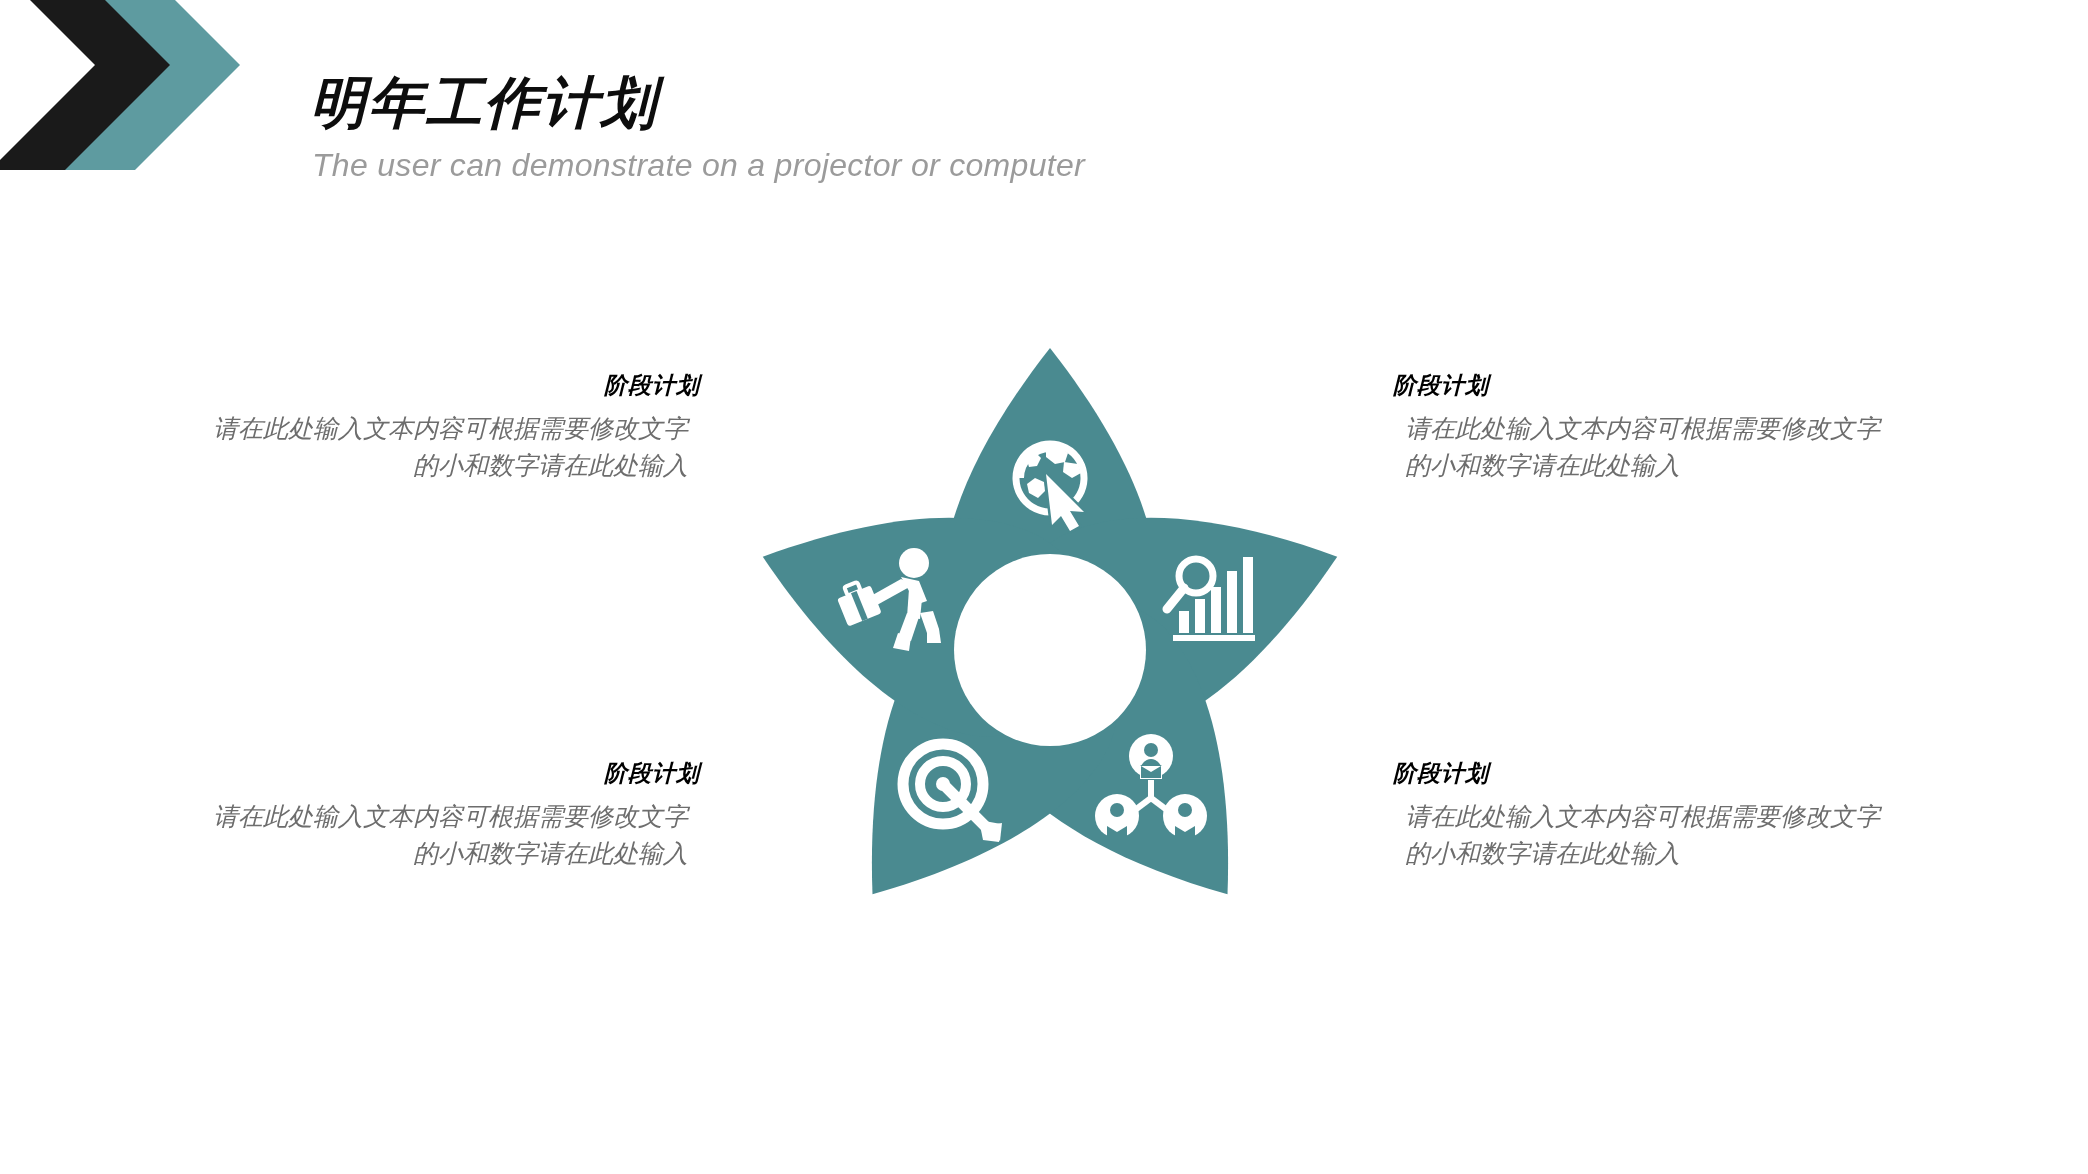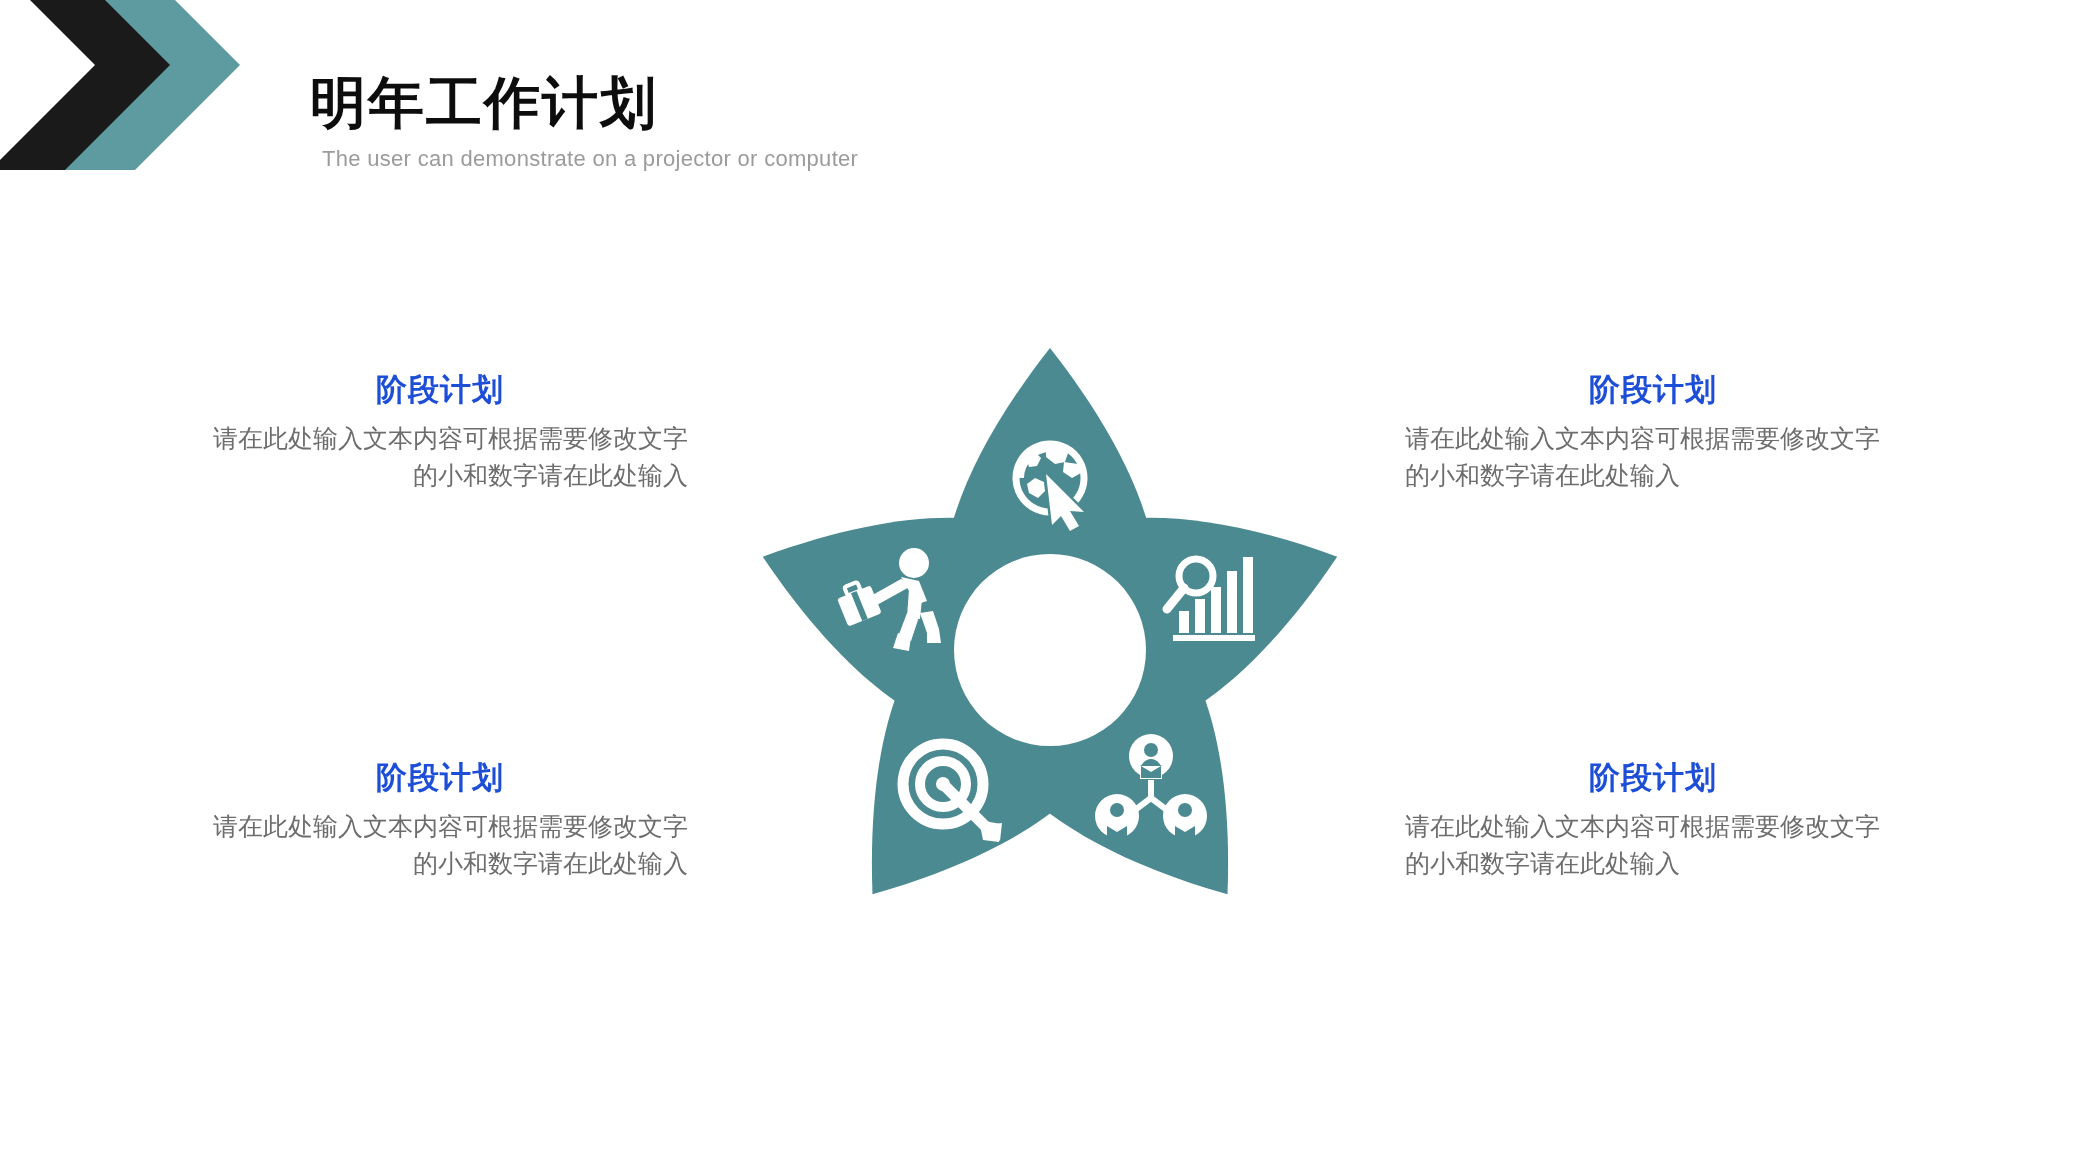--- a/index.html
+++ b/index.html
@@ -3,46 +3,46 @@
 <meta charset="utf-8">
 <style>
   html,body{margin:0;padding:0;}
   body{
     width:2088px;height:1174px;
     background:#ffffff;
     font-family:"Liberation Sans","DejaVu Sans",sans-serif;
     overflow:hidden;
     position:relative;
   }
-  .slide{position:absolute;inset:0;width:2088px;height:1174px;background:#ffffff;overflow:hidden;}
+  .slide{position:absolute;inset:0;width:2088px;height:1174px;background:#ffffff;overflow:hidden;font-style:italic;}
 
   
   .logo{position:absolute;left:0;top:-60px;width:260px;height:250px;overflow:hidden;}
   .logo svg{display:block;}
 
   
   .header{position:absolute;left:310px;top:72px;}
   .title{
     font-size:56px;line-height:1.12;font-weight:bold;color:#0d0d0d;
     letter-spacing:2px;white-space:nowrap;margin:0;
   }
   .subtitle{
-    font-size:22px;line-height:1.3;color:#9b9b9b;font-weight:400;
-    white-space:nowrap;margin:10px 0 0 12px;letter-spacing:.3px;
+    font-size:32px;line-height:1.3;color:#9b9b9b;font-weight:400;
+    white-space:nowrap;margin:10px 0 0 2px;letter-spacing:.3px;
   }
 
   
   .flower{position:absolute;left:700px;top:300px;width:700px;height:700px;}
   .flower svg{display:block;width:700px;height:700px;}
 
   
   .callout{position:absolute;width:520px;}
   .callout .c-title{
-    font-size:31px;font-weight:bold;color:#1d4ed8;margin:0 0 12px 0;
-    letter-spacing:1px;line-height:1.15;text-align:center;
+    font-size:23px;font-weight:bold;color:#000000;margin:0 0 12px 0;
+    letter-spacing:1px;line-height:1.15;
   }
   .callout .c-body{
     font-size:25px;color:#6d6d6d;line-height:1.48;margin:12px;font-weight:400;
   }
   .callout.right-align{text-align:right;}
   .callout.left-align{text-align:left;}
 
   #callout-0{left:180px;top:372px;}
   #callout-1{left:1393px;top:372px;}
   #callout-2{left:180px;top:760px;}

